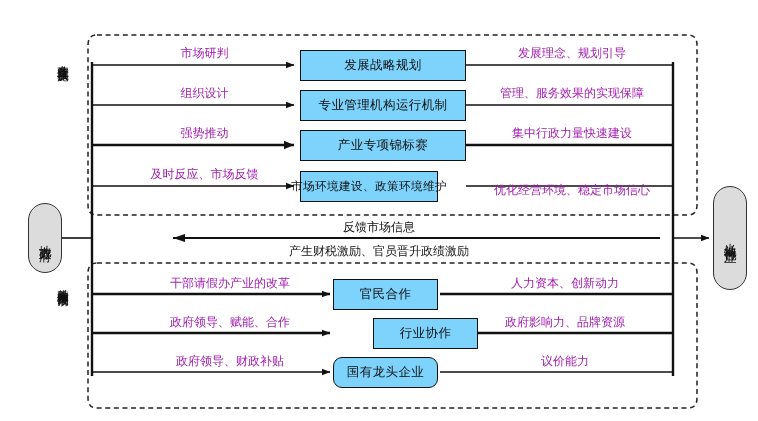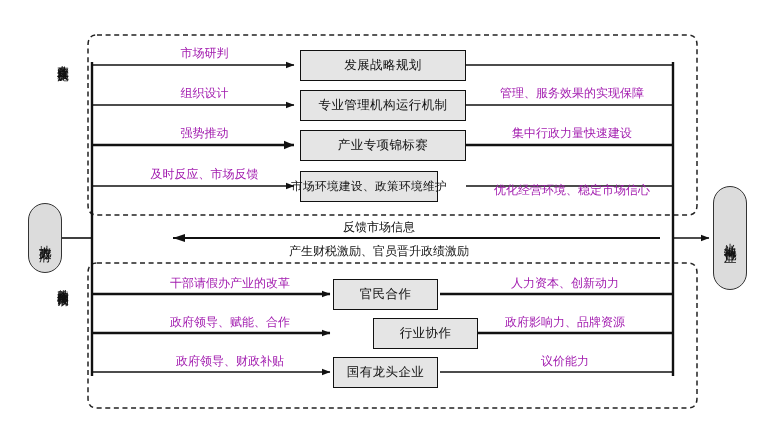--- a/index.html
+++ b/index.html
@@ -23,21 +23,21 @@
     left: 0;
     top: 0;
     width: 758px;
     height: 421px;
   }
 
   
   .proc-box {
     position: absolute;
     box-sizing: border-box;
-    background: #e5e5e5;
+    background: #7dd3fc;
     border: 1.6px solid #111111;
     display: flex;
     align-items: center;
     justify-content: center;
     font-size: 12.5px;
     letter-spacing: 0.4px;
     color: #111111;
     white-space: nowrap;
     z-index: 6;
   }
@@ -169,20 +169,21 @@
     <span>产业政策直接实施</span>
   </div>
   <div class="group-caption" style="left:57px; top:272px; width:16px; height:135px;">
     <span>借助政企合作间接推动</span>
   </div>
 
   <div class="edge-label" style="left:122px; top:45px; width:165px;">市场研判</div>
   <div class="proc-box" style="left:300px; top:50px; width:166px; height:31px;">
     <span>发展战略规划</span>
   </div>
+  <div class="edge-label" style="left:477px; top:45px; width:190px;">发展理念、规划引导</div>
 
   <div class="edge-label" style="left:122px; top:85px; width:165px;">组织设计</div>
   <div class="proc-box" style="left:300px; top:90px; width:166px; height:31px;">
     <span>专业管理机构运行机制</span>
   </div>
   <div class="edge-label" style="left:477px; top:85px; width:190px;">管理、服务效果的实现保障</div>
 
   <div class="edge-label" style="left:122px; top:125px; width:165px;">强势推动</div>
   <div class="proc-box" style="left:300px; top:130px; width:166px; height:31px;">
     <span>产业专项锦标赛</span>
@@ -204,18 +205,18 @@
   </div>
   <div class="edge-label" style="left:465px; top:275px; width:200px;">人力资本、创新动力</div>
 
   <div class="edge-label" style="left:130px; top:314px; width:200px;">政府领导、赋能、合作</div>
   <div class="proc-box" style="left:333px; top:318px; width:105px; height:31px;margin-left:40px;">
     <span>行业协作</span>
   </div>
   <div class="edge-label" style="left:465px; top:314px; width:200px;">政府影响力、品牌资源</div>
 
   <div class="edge-label" style="left:130px; top:353px; width:200px;">政府领导、财政补贴</div>
-  <div class="proc-box" style="left:333px; top:357px; width:105px; height:31px;">
+  <div class="proc-box" style="left:333px; top:357px; width:105px; height:31px;border-radius:9px;">
     <span>国有龙头企业</span>
   </div>
   <div class="edge-label" style="left:465px; top:353px; width:200px;">议价能力</div>
 
 </div>
 
 </body></html>

